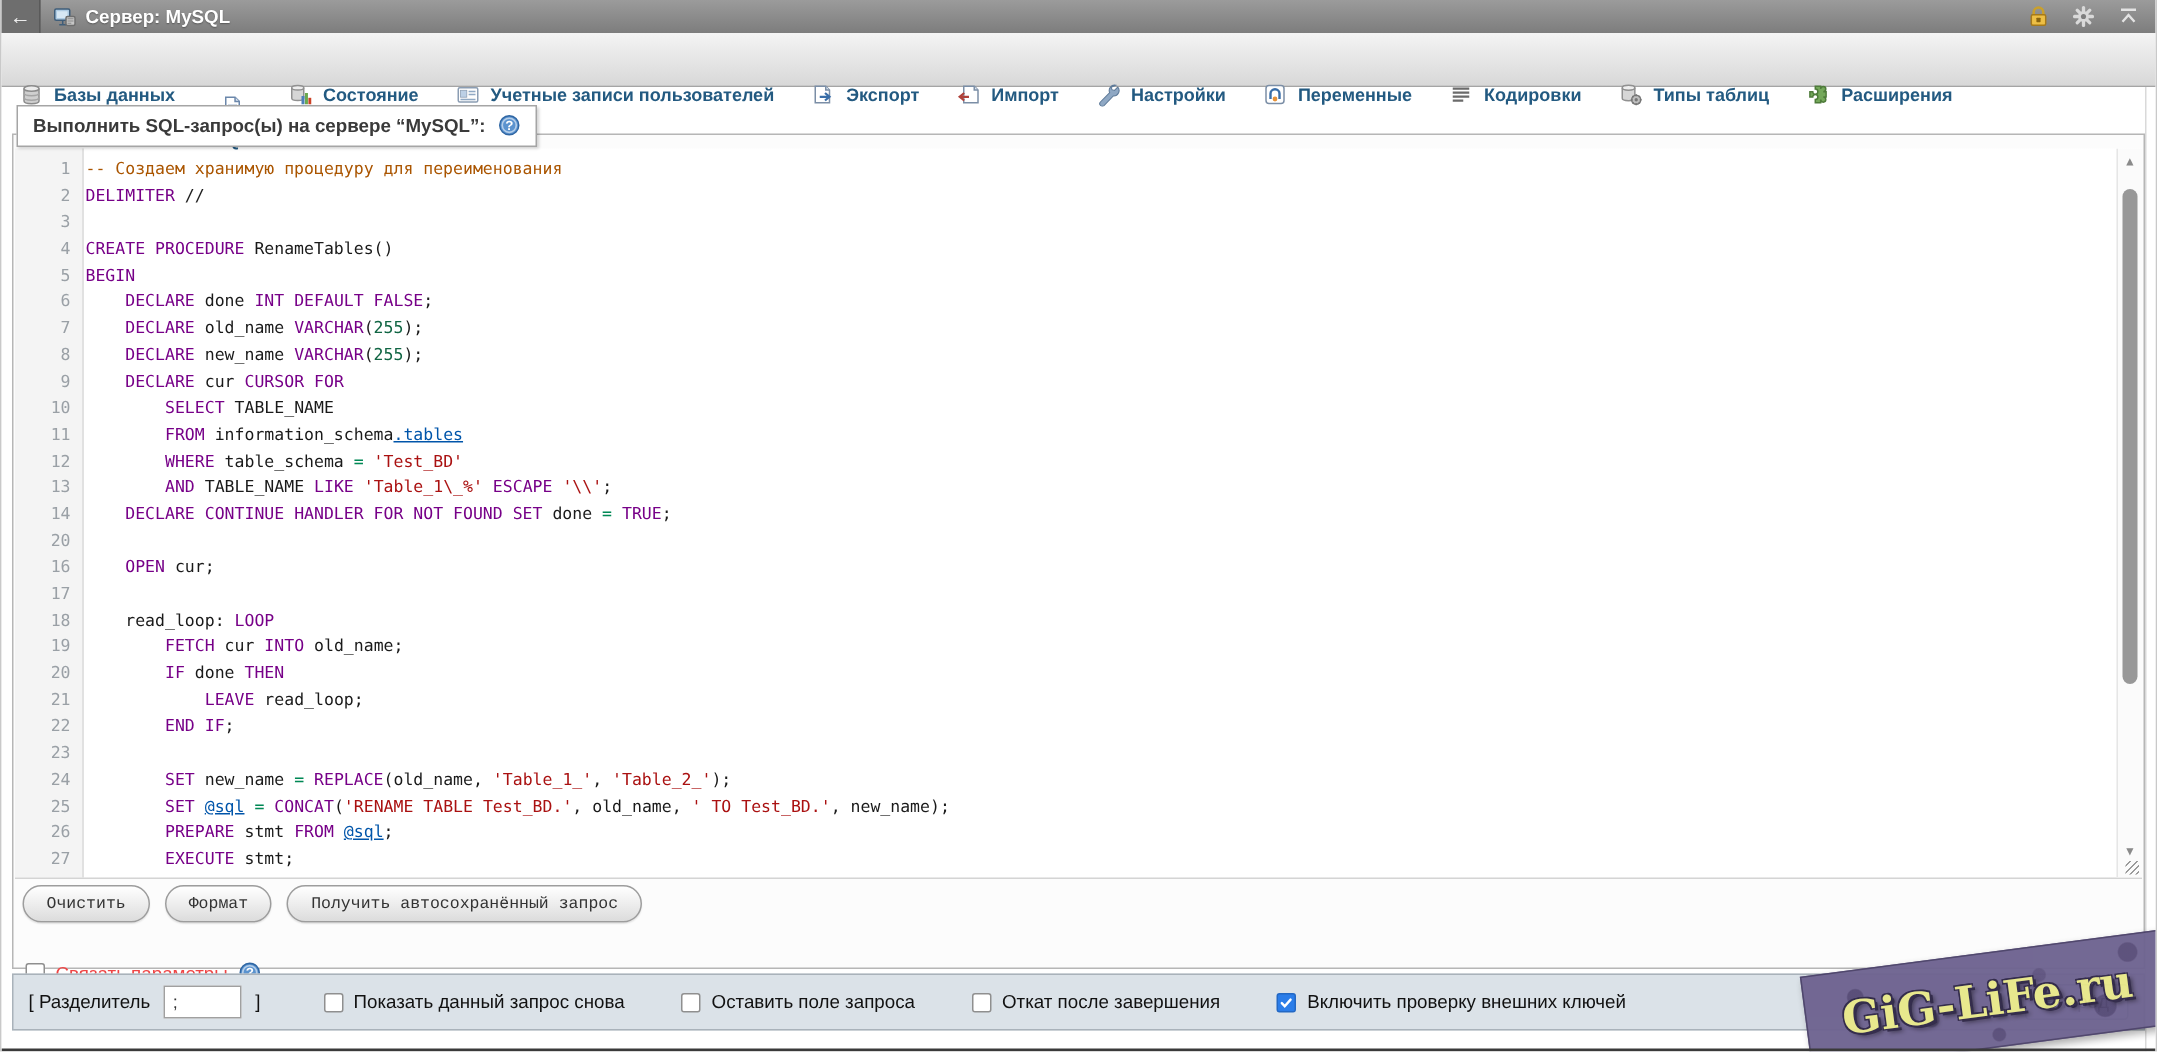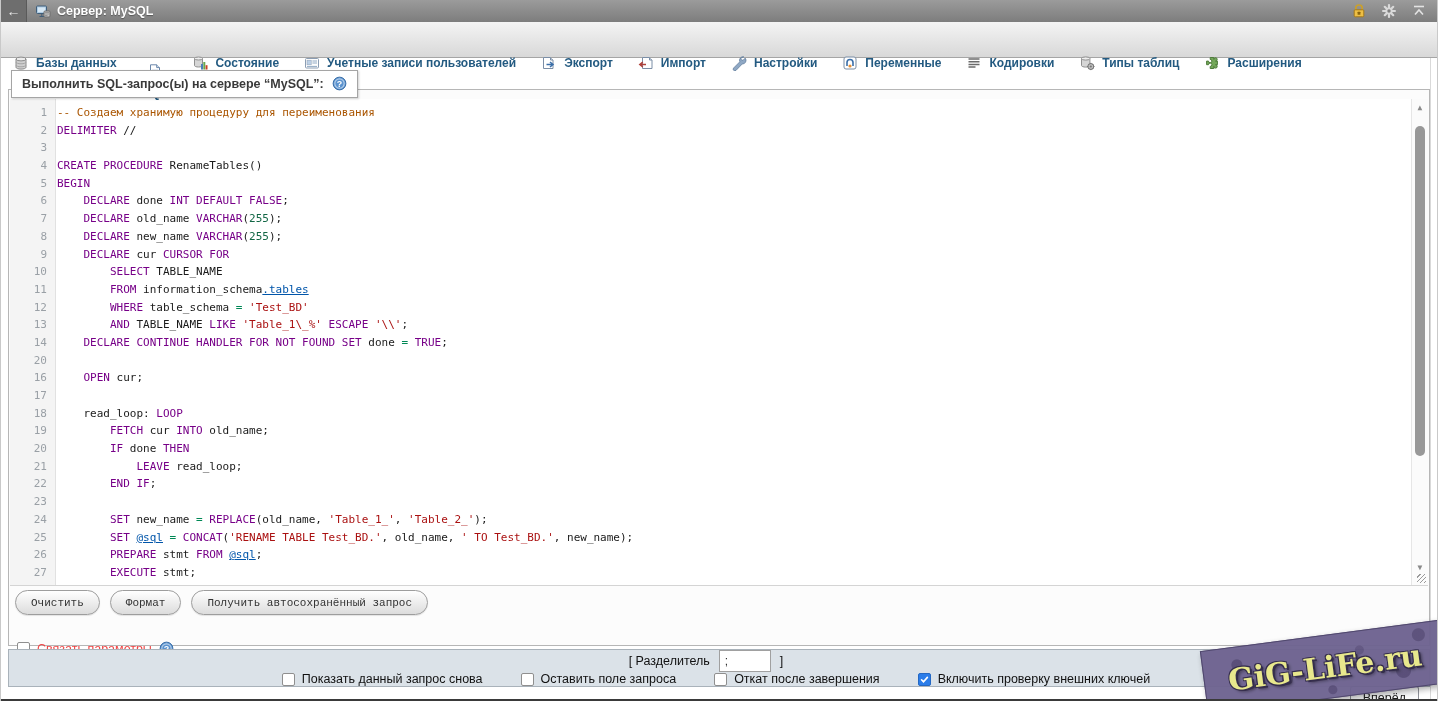--- a/index.html
+++ b/index.html
@@ -65,21 +65,21 @@
   
   .btn-row{position:absolute;top:500px;left:6px;display:flex;gap:10px;}
   .pill-btn{height:25px;padding:0 15px;border:1px solid #9d9d9d;border-radius:13px;background:linear-gradient(#ffffff,#dcdcdc);font-size:11px;color:#333;display:flex;align-items:center;cursor:pointer;font-family:Liberation Mono, monospace;box-shadow:0 1px 1px rgba(0,0,0,.1);}
   .bind-row{position:absolute;top:551px;left:8px;display:flex;align-items:center;gap:7px;font-size:12.5px;color:#ef4444;cursor:pointer;}
 
   .cb{width:13px;height:13px;background:#fff;border:1px solid #8f8f8f;border-radius:2px;box-sizing:border-box;display:inline-flex;align-items:center;justify-content:center;flex:0 0 13px;}
   .cb.checked{background:#2b7de9;border-color:#2368c4;}
   .cb svg{width:11px;height:11px;display:block;}
 
   
-  .footer-bar{position:absolute;top:591px;left:7px;right:7px;height:38px;background:#dbe2e8;border:1px solid #a9b2ba;box-sizing:border-box;display:flex;align-items:center;padding:0 10px;font-size:12.5px;color:#111;z-index:3;flex-direction:column;}
+  .footer-bar{position:absolute;top:591px;left:7px;right:7px;height:38px;background:#dbe2e8;border:1px solid #a9b2ba;box-sizing:border-box;display:flex;align-items:center;padding:0 10px;font-size:12.5px;color:#111;z-index:3;}
   .delim-group{display:flex;align-items:center;gap:9px;margin-right:26px;}
   .delim-input{width:52px;height:22px;border:1px solid #a0a0a0;font-size:12px;padding:2px 5px;font-family:inherit;color:#333;background:#fff;box-sizing:border-box;}
   .opts{display:flex;align-items:center;}
   .opt{display:flex;align-items:center;gap:7px;margin-right:22px;cursor:pointer;margin-left:16px;}
   .go-btn{margin-left:auto;position:relative;z-index:30;padding:4px 12px;font-size:12.5px;color:#1e1e1e;border:1px solid rgba(105,110,120,.75);border-radius:3px;background:rgba(240,243,246,.35);cursor:pointer;font-family:inherit;}
 
   
   .watermark{position:absolute;right:-10px;bottom:3px;width:242px;height:62px;z-index:20;transform:rotate(-7.5deg);background:#6e6390;border:1px solid #4a4168;box-shadow:2px 3px 6px rgba(0,0,0,.35);display:flex;align-items:center;justify-content:center;overflow:hidden;opacity:.96;}
   .watermark::before{content:"";position:absolute;inset:0;background:
     radial-gradient(circle at 14% 28%, rgba(84,73,116,.95) 0 5px, transparent 6px),

